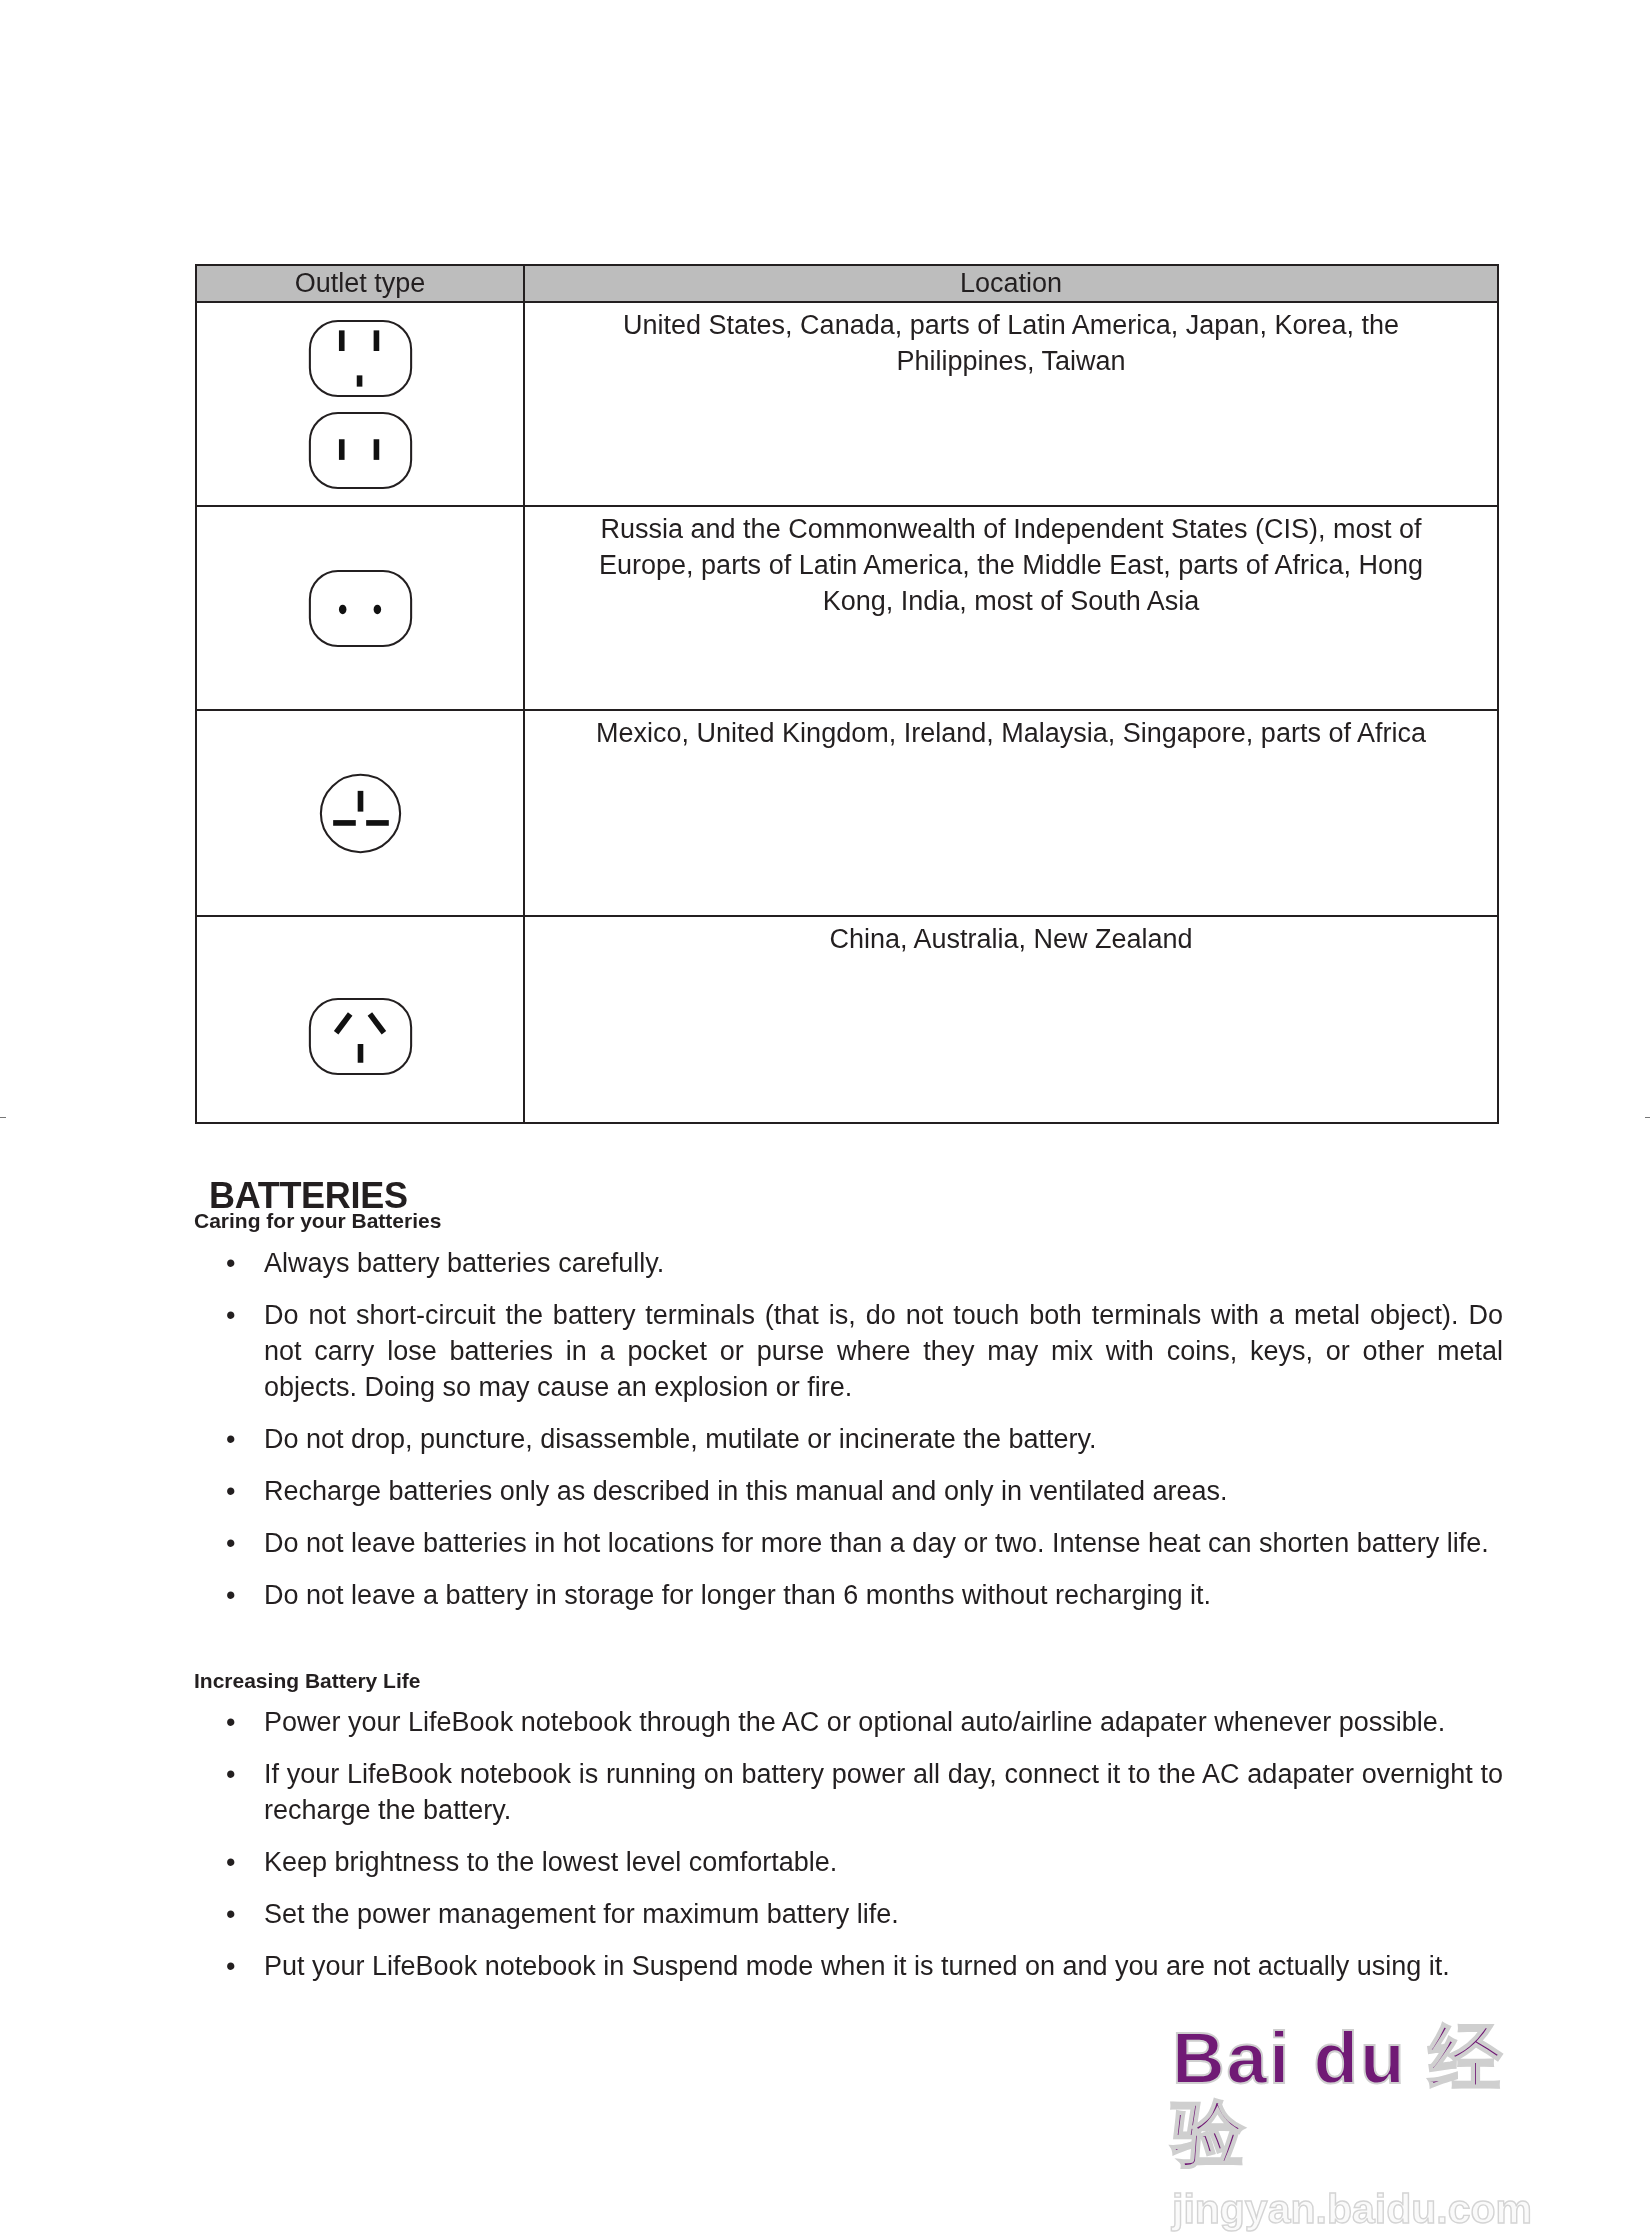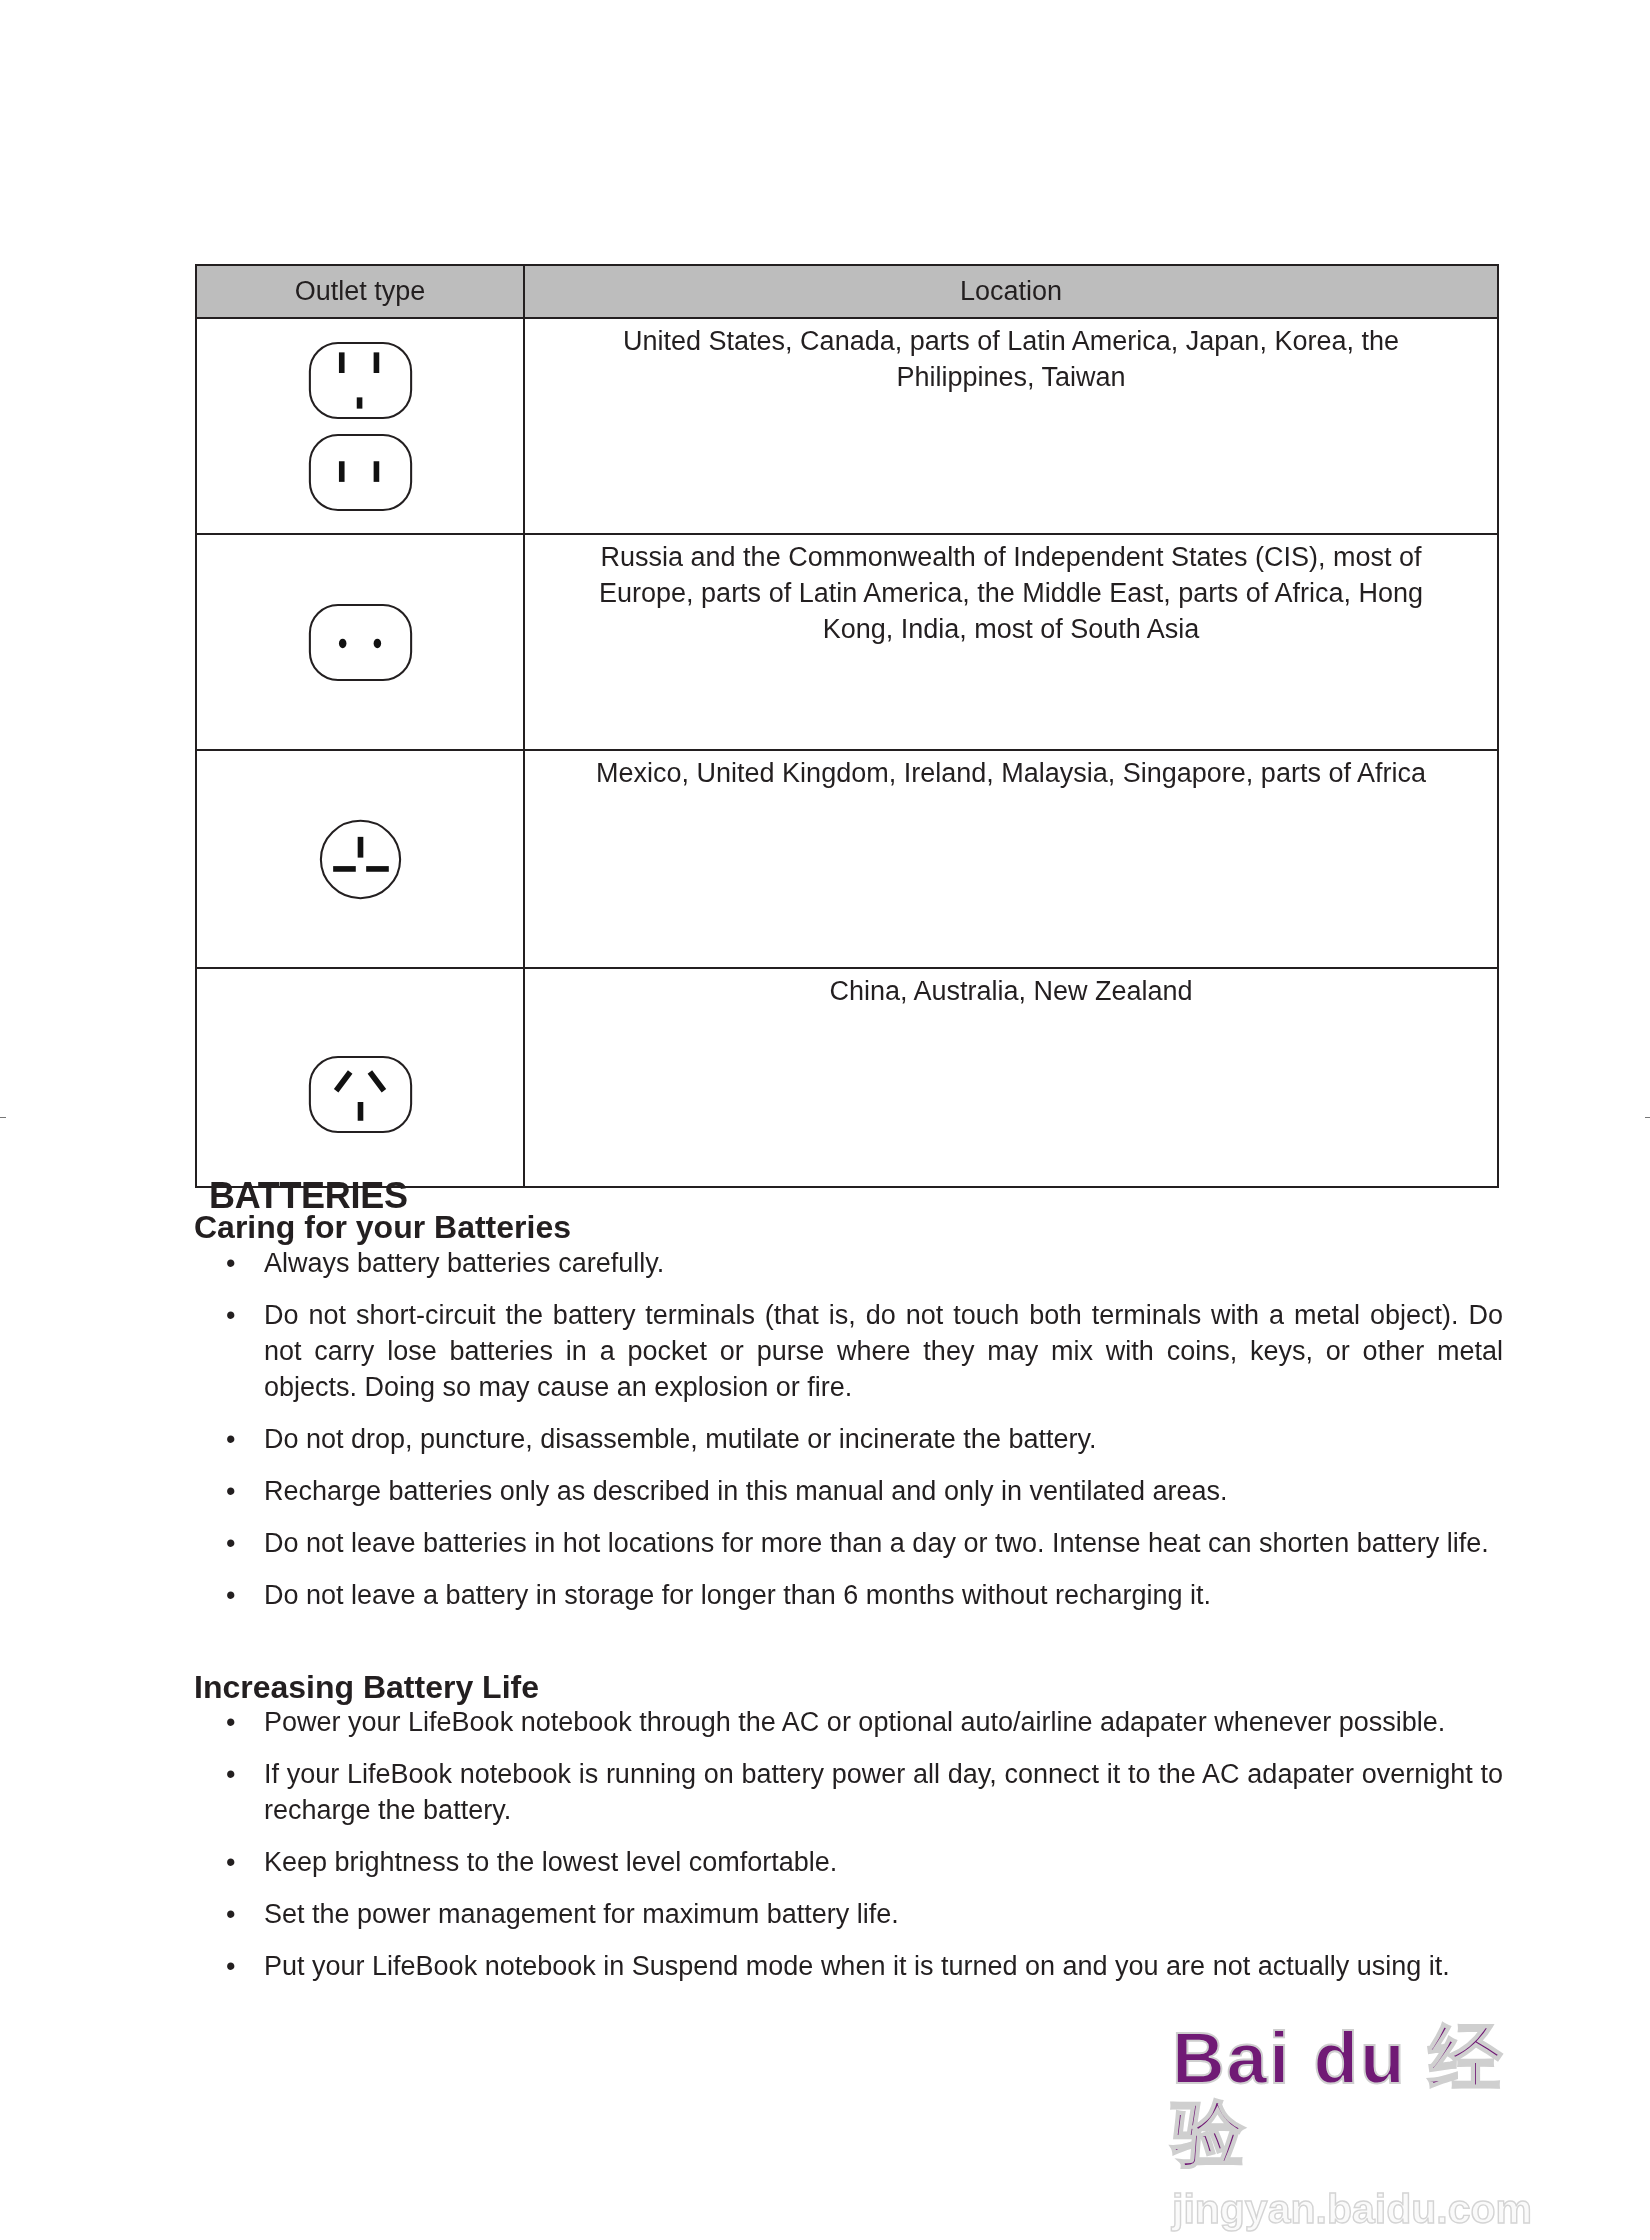--- a/index.html
+++ b/index.html
@@ -1,35 +1,35 @@
 <!DOCTYPE html>
 <html style="font-size:15px"><head>
 <meta charset="utf-8">
 <style>
   html, body { margin:0; padding:0; background:#ffffff; }
   body { width:1651px; height:2240px; position:relative; overflow:hidden;
          font-family:"Liberation Sans", sans-serif; color:#231f20; }
   .crop { position:absolute; width:5.6px; height:0.9px; background:#777; }
   table.outlets { position:absolute; left:195px; top:264px; width:1304px;
          border-collapse:collapse; table-layout:fixed; }
-  table.outlets th, table.outlets td { border:2.4px solid #231f20; padding:8px; }
+  table.outlets th, table.outlets td { border:2.4px solid #231f20; padding:0; }
   table.outlets th { background:#bdbdbd; font-weight:normal; font-size:27px;
          height:35px; line-height:35px; text-align:center; color:#231f20; }
   table.outlets col.c1 { width:328px; }
   table.outlets td.icon { text-align:center; vertical-align:middle; }
   table.outlets td.loc { vertical-align:top; text-align:center; font-size:27px;
          line-height:36px; padding:4px 56px 0 56px; }
   .r1 td { height:198px; }
   .r2 td { height:198px; }
   .r3 td { height:200px; }
   .r4 td { height:201px; }
   .outlet { display:block; margin:0 auto; }
   h1.sec { position:absolute; left:194px; top:1160px; margin:15px; font-size:36px;
            font-weight:bold; letter-spacing:-0.3px; }
-  h2.sub { margin:0; font-size:32px; font-weight:bold; position:absolute; left:194px; }
+  h2.sub { margin:0; font-size:21px; font-weight:bold; position:absolute; left:194px; }
   ul.bl { position:absolute; left:226px; width:1277px; margin:0; padding:0; list-style:none; }
   ul.bl li { position:relative; padding-left:38px; font-size:27px; line-height:36px;
              text-align:justify; margin-bottom:16px; }
   ul.bl li .dot { position:absolute; left:0; top:0; }
   .wm { position:absolute; left:1172px; top:2020px; width:377px; height:188px;
         color:#e8e8e8; pointer-events:none; }
   .wm .big { font-size:73px; font-weight:bold; letter-spacing:1.9px;
         -webkit-text-stroke:1.9px #cfcfcf; color:#701a75; line-height:75px; }
   .wm .url { font-size:41px; font-weight:bold; -webkit-text-stroke:1.4px #d4d4d4;
         color:#fafafa; line-height:47px; margin-top:16px; }

